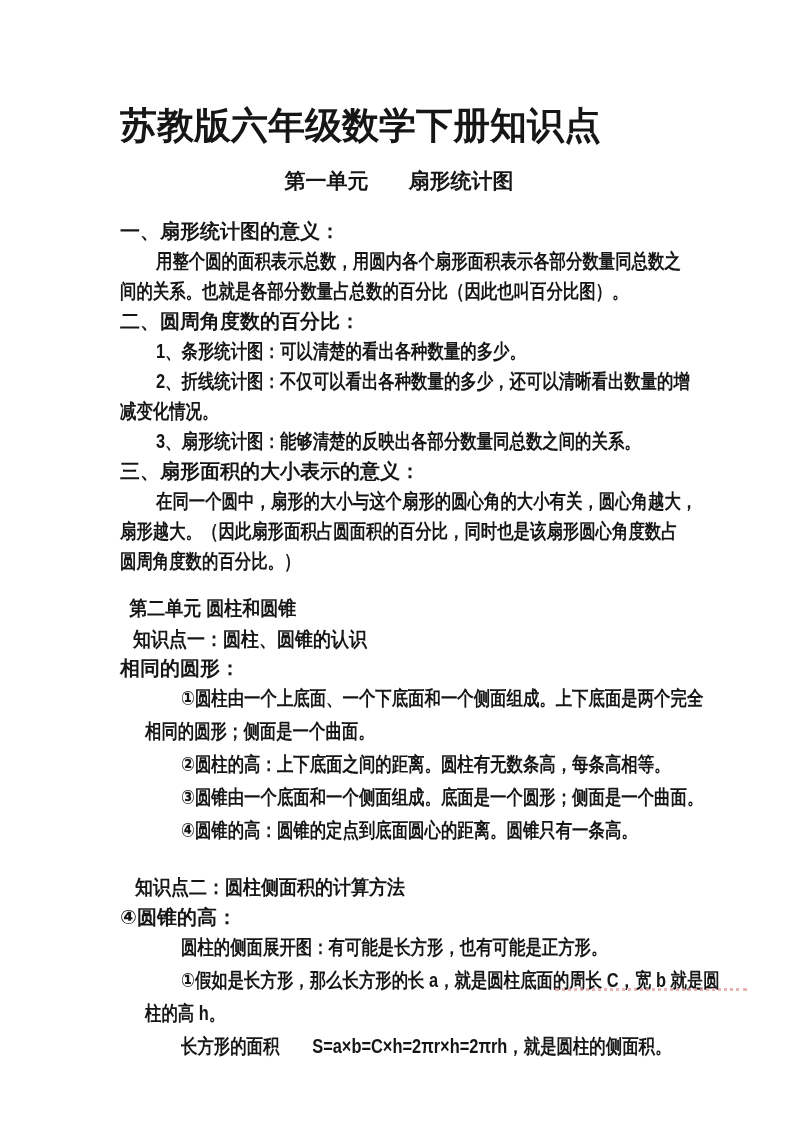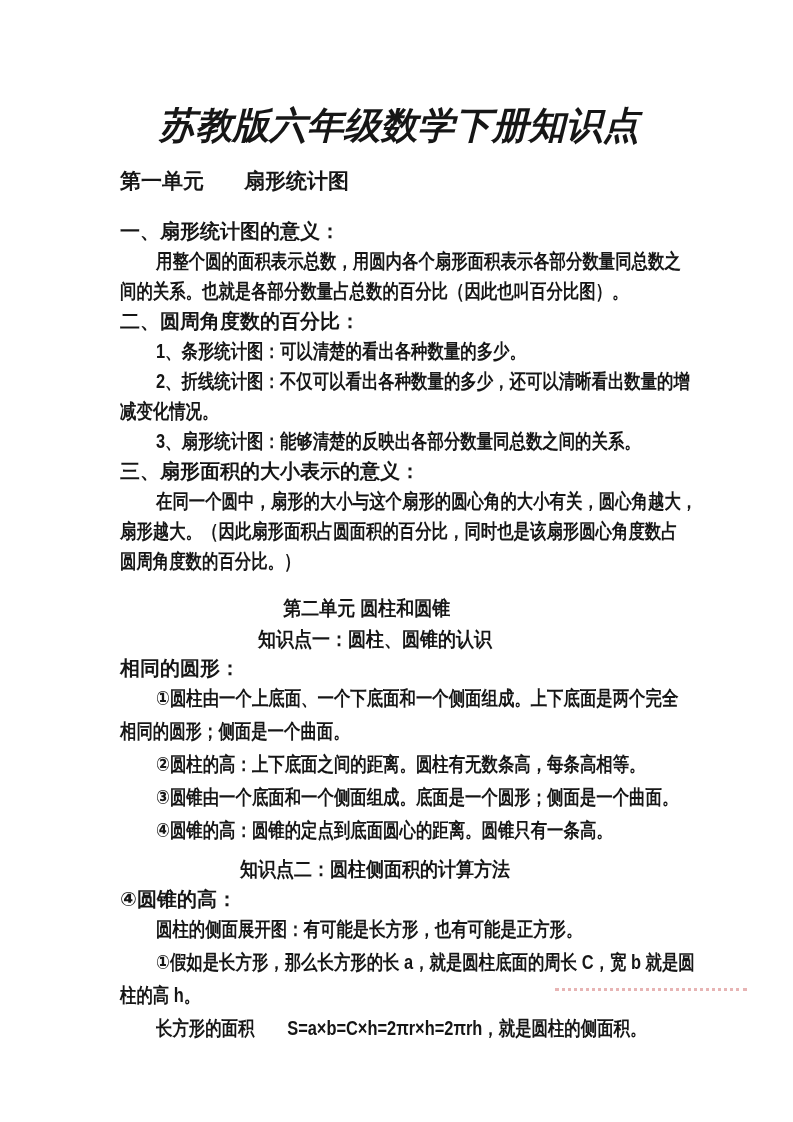--- a/index.html
+++ b/index.html
@@ -3,32 +3,32 @@
 <meta charset="utf-8">
 <style>
   html,body{margin:0;padding:0;}
   body{
     width:793px;height:1122px;position:relative;overflow:hidden;
     background:#ffffff;color:#161616;
     font-family:"Liberation Sans","DejaVu Sans",sans-serif;
     font-weight:bold;
   }
   .doc{position:absolute;left:120px;top:100px;width:558px;}
-  .title{font-size:37px;line-height:52px;text-align:center;white-space:nowrap;letter-spacing:0;font-style:italic;}
-  .sub{margin-top:14px;font-size:21px;line-height:30px;white-space:nowrap;}
+  .title{font-size:37px;line-height:52px;text-align:left;white-space:nowrap;letter-spacing:0;}
+  .sub{margin-top:14px;font-size:21px;line-height:30px;text-align:center;white-space:nowrap;}
   .sub .gap{display:inline-block;width:40px;}
   .ln{font-size:20px;line-height:30px;white-space:nowrap;}
-  .ln2{line-height:33px;}
+  .ln2{line-height:33px;margin-left:25px;}
   .in{padding-left:36px;}
   .cx{display:inline-block;transform:scaleX(0.82);transform-origin:0 50%;}
-  .ctr{text-align:center;}
+  .ctr{}
   .ctr .cx{transform:scaleX(0.9);transform-origin:50% 50%;}
   .u2{margin-top:16px;line-height:32px;padding-right:64px;}
   .kp1{line-height:30px;padding-right:48px;}
-  .kp2{margin-top:6px;line-height:32px;padding-right:48px;}
+  .kp2{margin-top:24px;line-height:32px;padding-right:48px;}
   .tight{line-height:28px;}
   .sec1-start{margin-top:20px;}
   .pink-mark{
     position:absolute;left:555px;top:988px;width:192px;height:0;
     border-top:3px dotted #e2a2a2;opacity:.8;
   }
 </style>
 </head>
 <body>
 

